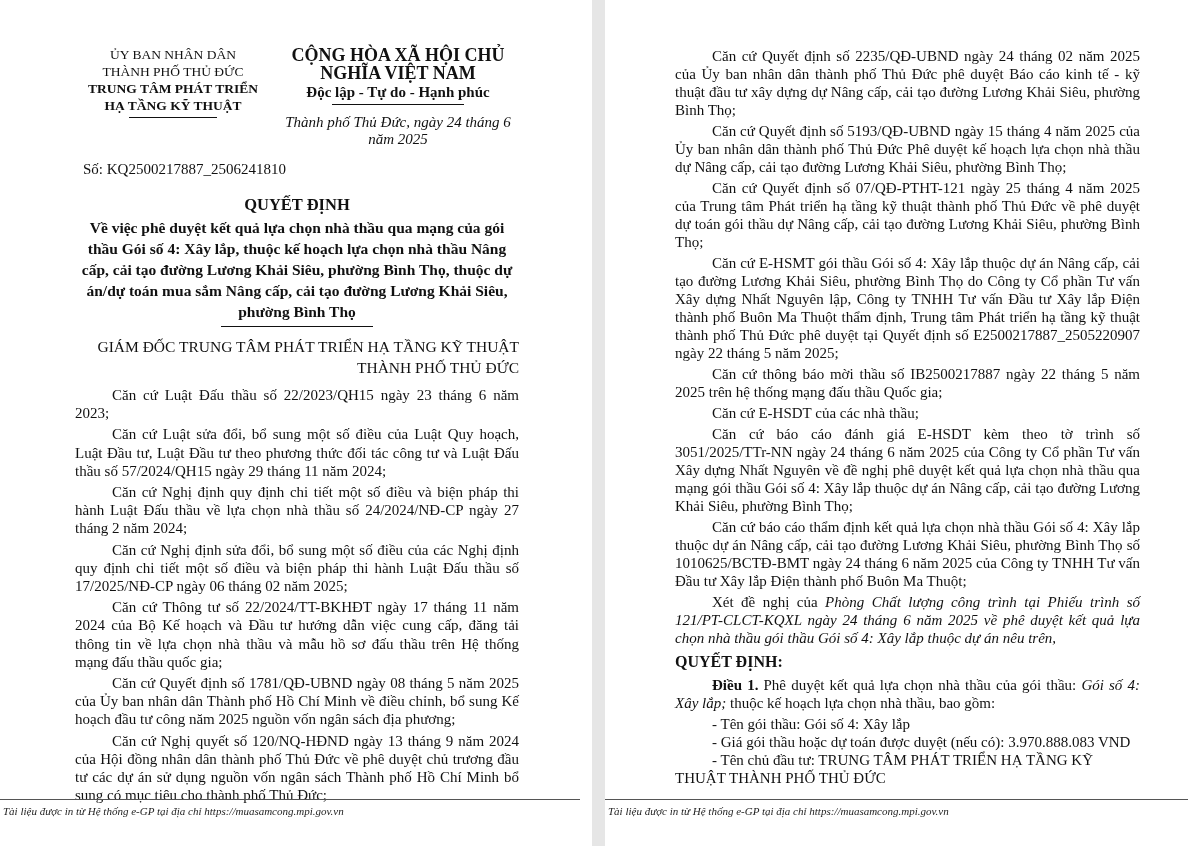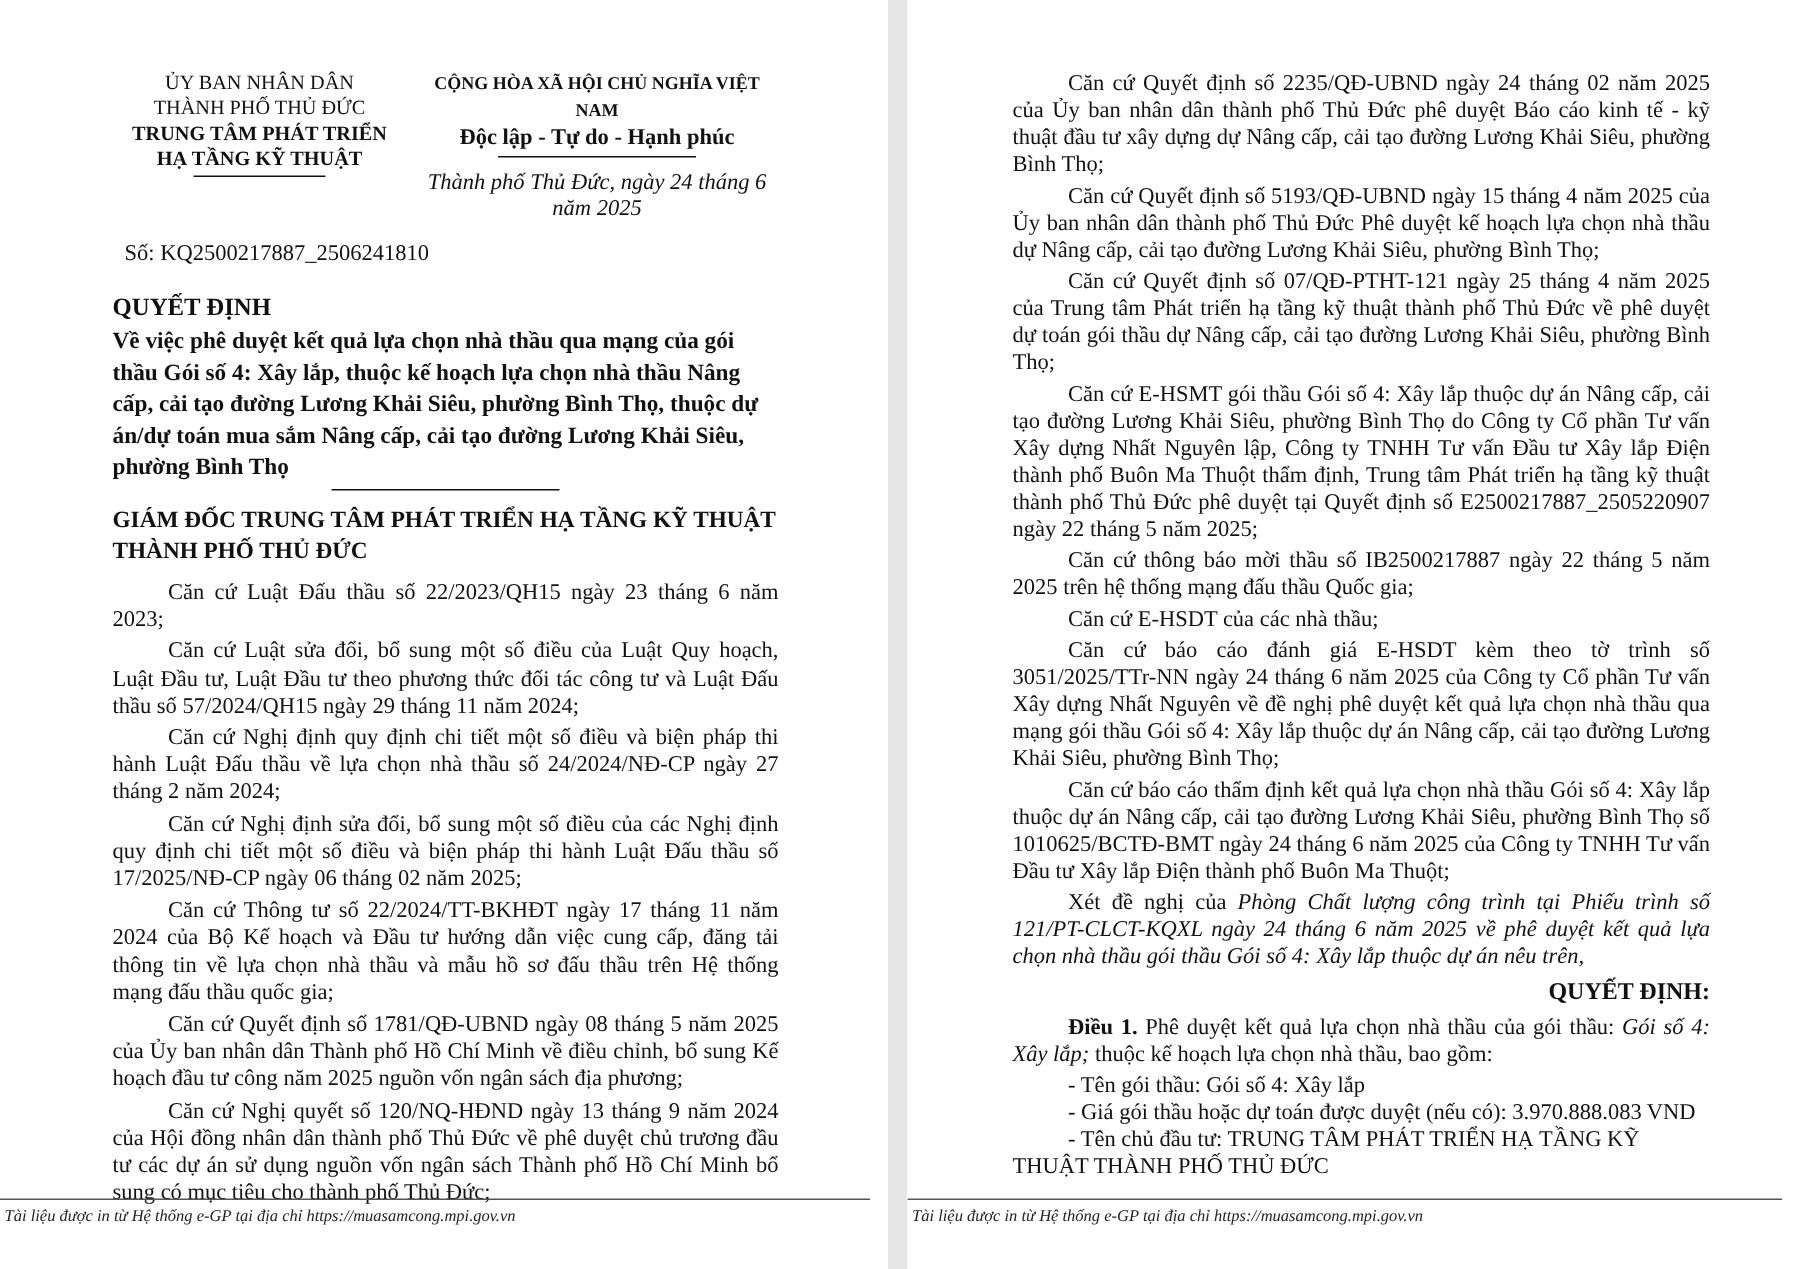--- a/index.html
+++ b/index.html
@@ -15,51 +15,51 @@
   .page-2 { width: 595px; }
   .divider { width: 13px; height: 846px; background: #e6e6e6; }
 
   
   .p1-content { padding: 46px 73px 0 75px; }
   .hdr { display: flex; }
   .hdr-left { width: 196px; text-align: center; font-size: 13.5px; line-height: 17px; }
   .hdr-left .bold { font-weight: bold; }
   .hdr-rule { width: 88px; border-top: 1.2px solid #111; margin: 3px auto 0; }
   .hdr-right { flex: 1; text-align: center; padding-left: 6px; }
-  .national { font-weight: bold; font-size: 12px; line-height: 18px; }
+  .national { font-weight: bold; font-size: 18px; line-height: 18px; }
   .motto { font-weight: bold; font-size: 15px; line-height: 20px; }
   .motto-rule { width: 132px; border-top: 1.2px solid #111; margin: 2px auto 0; }
   .dateline { font-style: italic; font-size: 15px; margin-top: 9px; }
   .doc-number { font-size: 15px; margin-top: 13px; padding-left: 8px; }
-  .title-block { margin-top: 17px; }
+  .title-block { text-align: center; margin-top: 17px; }
   .title-main { font-weight: bold; font-size: 16.5px; line-height: 20px; }
   .title-sub { font-weight: bold; font-size: 15.5px; line-height: 21px; margin-top: 2px; }
   .title-rule { width: 152px; border-top: 1.2px solid #111; margin: 4px auto 0; }
-  .authority { text-align: left; font-weight: bold; font-size: 15.5px; line-height: 21px; margin-top: 9px; }
+  .authority { text-align: right; font-weight: normal; font-size: 15.5px; line-height: 21px; margin-top: 9px; }
   .body-text { margin-top: 8px; }
   .para {
     font-size: 15px; line-height: 18.2px;
     text-align: justify; text-indent: 37px;
     margin-bottom: 3px;
   }
   .page-footer {
     position: absolute; left: 0; right: 12px; top: 799px;
     border-top: 1px solid #555;
   }
   .footer-note {
     font-style: italic; font-size: 11px; line-height: 14px;
     padding: 4px 0 0 3px; color: #222;
   }
 
   
   .p2-content { padding: 47px 60px 0 70px; }
   .p2-content .para { line-height: 18px; }
   .italic { font-style: italic; }
   .bold { font-weight: bold; }
-  .decision-heading { text-align: right; font-weight: bold; font-size: 16px; line-height: 20px; margin: 5px 0 4px; }
+  .decision-heading { text-align: left; font-weight: bold; font-size: 16px; line-height: 20px; margin: 5px 0 4px; }
   .section-heading { font-size: 15px; line-height: 18px; font-weight: bold; font-style: italic; text-indent: 37px; }
   .info-line { font-size: 15px; line-height: 18px; text-indent: 37px; }
 </style>
 </head>
 <body>
 
 <div class="spread">
 
   <div class="page page-1">
     <div class="p1-content">

